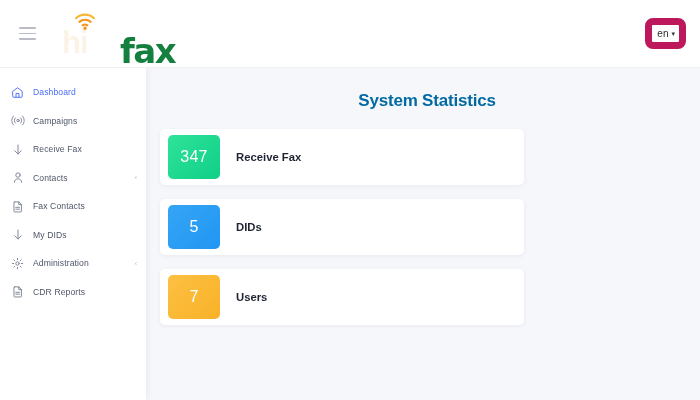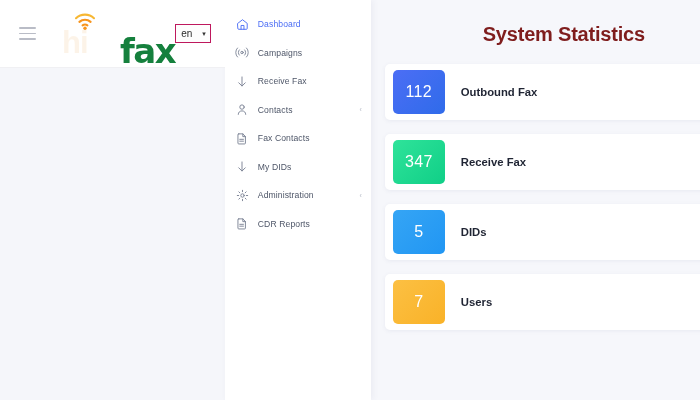--- a/index.html
+++ b/index.html
@@ -2,21 +2,21 @@
 <html><head>
 <meta charset="utf-8">
 <style>
   * { box-sizing: border-box; margin: 0; padding: 0; }
   html, body {
     width: 700px; height: 400px;
     overflow: hidden;
     font-family: "Liberation Sans", sans-serif;
     background: #f5f6fa;
   }
-  #app { position: relative; width: 700px; height: 400px; display: flex; flex-direction: row; }
+  #app { position: relative; width: 700px; height: 400px; display: flex; flex-direction: column; }
 
   
   .topbar {
     height: 68px; min-height: 68px;
     background: #ffffff;
     display: flex; align-items: center;
     padding: 0 14px 0 8px;
     position: relative; z-index: 5;
     border-bottom: 1px solid #f0f0f3;
   }
@@ -39,25 +39,25 @@
   .brand-text {
     font-size: 34px; font-weight: 700; color: #15803d;
     letter-spacing: -1.5px; line-height: 1; margin-left: 2px;
     font-family: "DejaVu Sans", sans-serif;
     margin-top: 34px;
   }
   .topbar-spacer { flex: 1; }
   .lang-select {
     font-family: "Liberation Sans", sans-serif;
     font-size: 10px; color: #2b2b2b;
-    border: 1px solid #be185d; border-radius: 0;
+    border: 7px solid #be185d; border-radius: 8px;
     background: #fdfdfd;
     padding: 3px 4px 3px 5px;
     cursor: pointer; line-height: 1.1;
-    display: flex; align-items: center; gap: 10px;
+    display: flex; align-items: center; gap: 3px;
   }
   .lang-caret { font-size: 7px; color: #333; }
 
   
   .body-wrap { flex: 1; display: flex; min-height: 0; }
 
   
   .sidebar {
     width: 146px; min-width: 146px;
     background: #ffffff;
@@ -83,22 +83,22 @@
   .nav-chev { font-size: 7px; color: #b6bbc7; }
 
   
   .main {
     flex: 1; min-width: 0;
     background: #f6f7fb;
     padding: 16px 0 0 14px;
     overflow: hidden;
   }
   .page-title {
-    text-align: center; font-size: 20px; font-weight: 700;
-    color: #7f1d1d; letter-spacing: -.2px;
+    text-align: center; font-size: 17px; font-weight: 700;
+    color: #0369a1; letter-spacing: -.2px;
     margin: 7px 0 18px 0; padding-right: 6px;
   }
   .cards-grid {
     display: flex; flex-wrap: wrap;
     gap: 14px 14px;
     padding-right: 0;
   }
   .stat-card {
     width: 364px; height: 56px;
     background: #fff; border-radius: 5px;
@@ -233,24 +233,20 @@
             </svg>
           </span>
           <span class="nav-label">CDR Reports</span>
         </div>
       </nav>
 
     <main class="main">
       <h1 class="page-title">System Statistics</h1>
       <div class="cards-grid" id="cards">
           <div class="stat-card">
-            <div class="stat-badge" style="background:linear-gradient(135deg,#4c6ef5,#2f6bea);">112</div>
-            <div class="stat-label">Outbound Fax</div>
-          </div>
-          <div class="stat-card">
             <div class="stat-badge" style="background:linear-gradient(135deg,#2fe39a,#10cf87);">347</div>
             <div class="stat-label">Receive Fax</div>
           </div>
           <div class="stat-card">
             <div class="stat-badge" style="background:linear-gradient(135deg,#35a5f5,#2196f3);">5</div>
             <div class="stat-label">DIDs</div>
           </div>
           <div class="stat-card">
             <div class="stat-badge" style="background:linear-gradient(135deg,#fcc043,#f9b228);">7</div>
             <div class="stat-label">Users</div>

